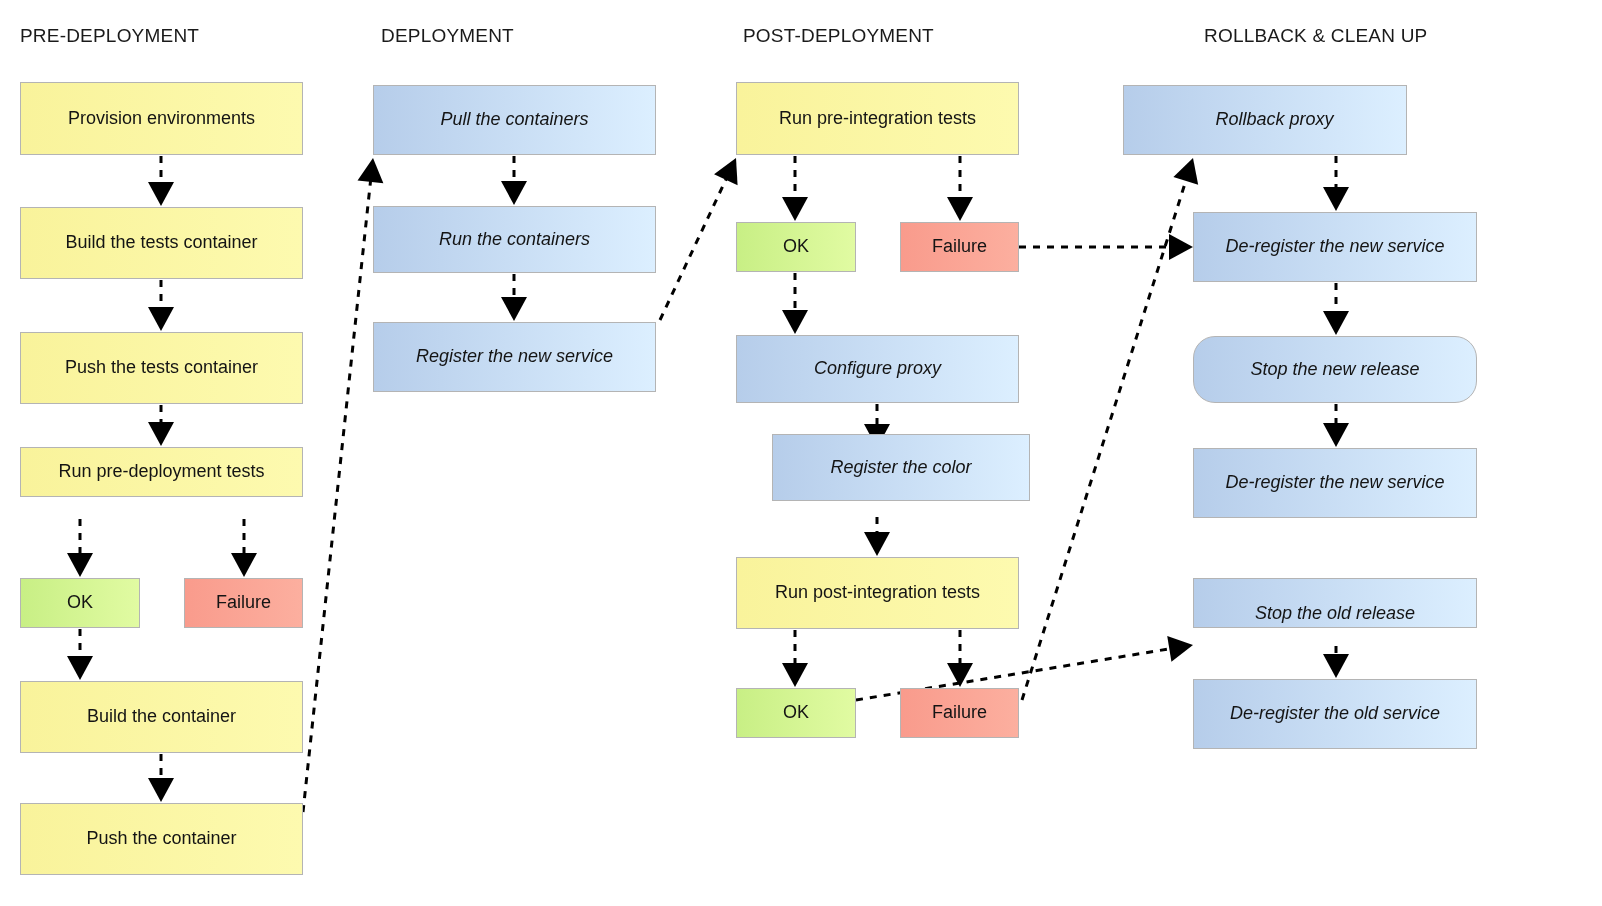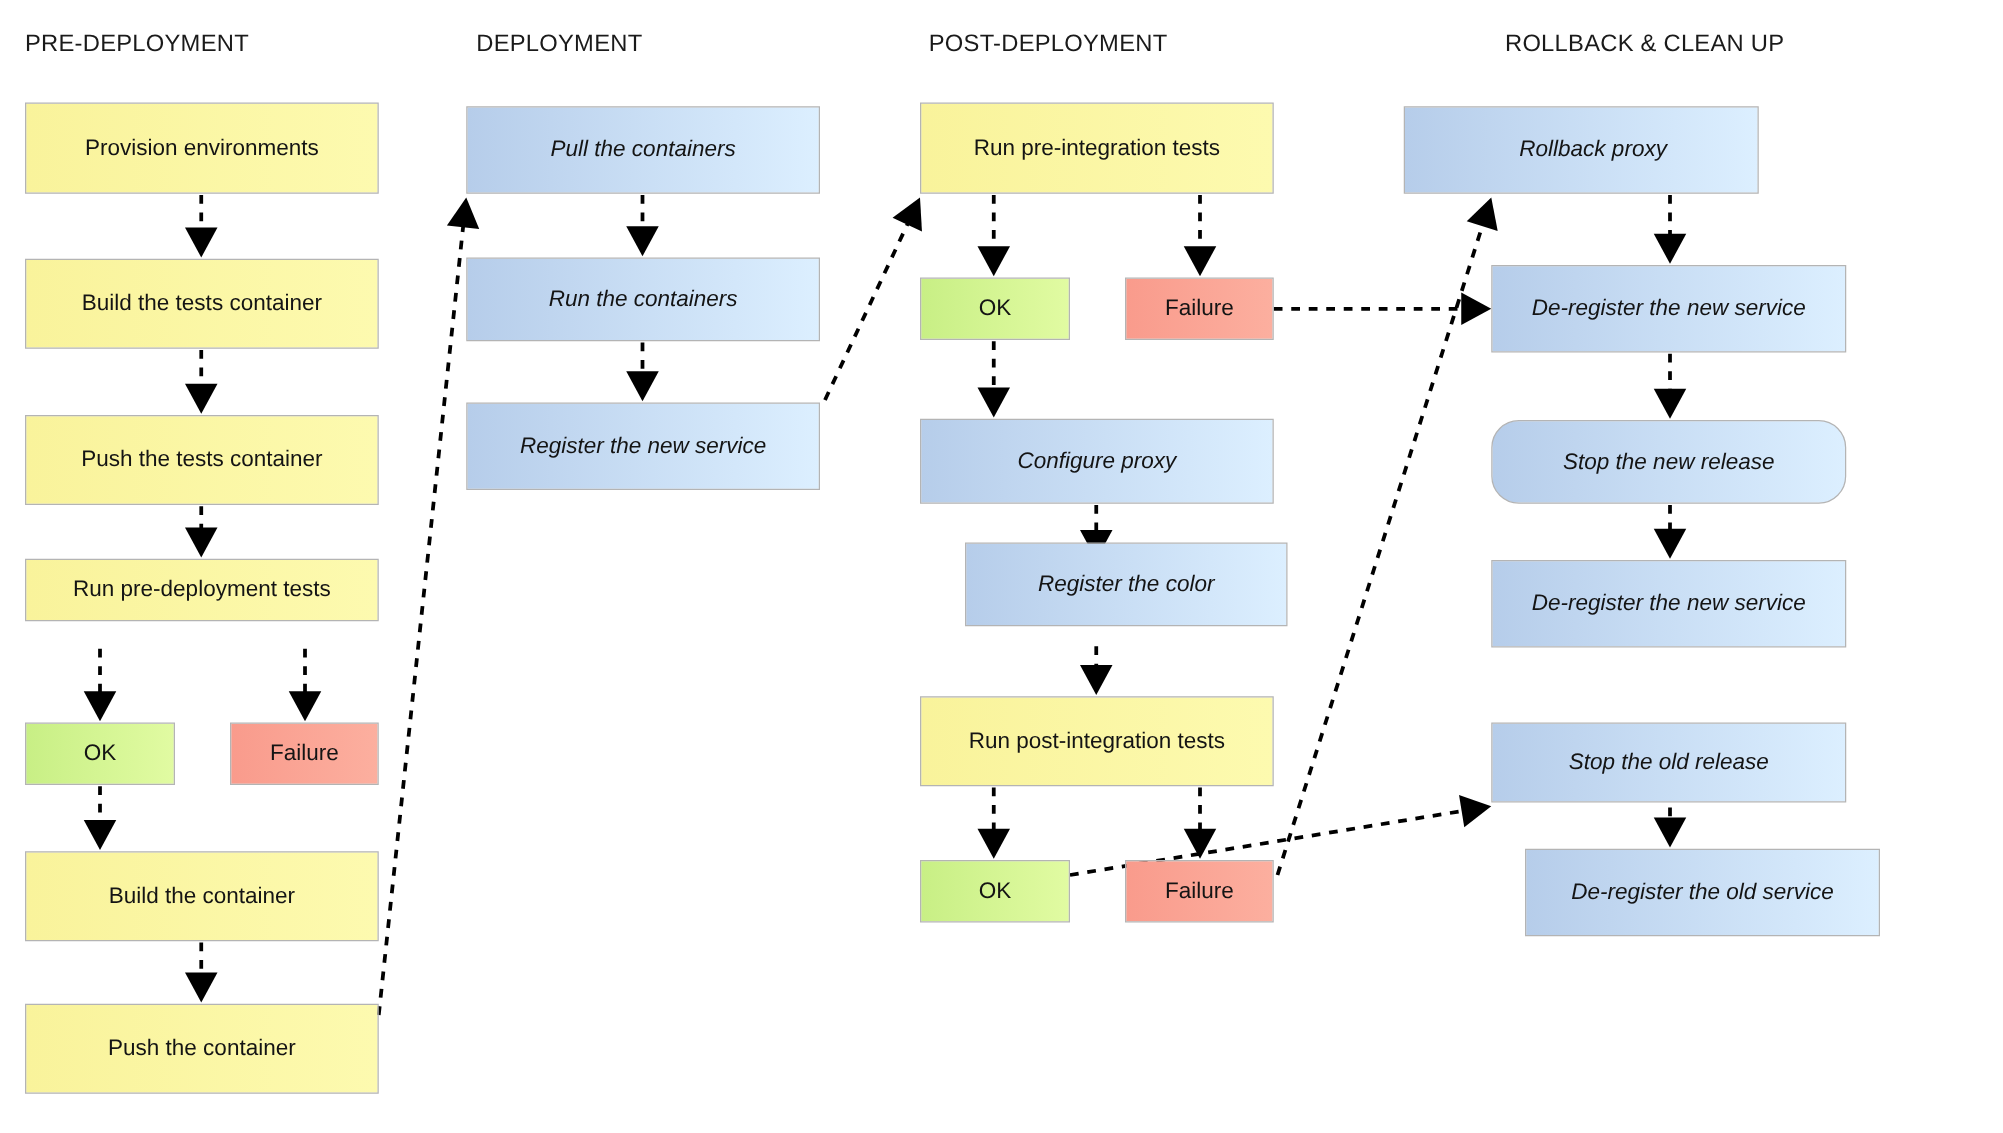--- a/index.html
+++ b/index.html
@@ -244,20 +244,20 @@
       </div>
       <div class="node blue" style="left: 1193px; top: 212px; width: 284px; height: 70px;">
         <span>De-register the new service</span>
       </div>
       <div class="node blue" style="left: 1193px; top: 336px; width: 284px; height: 67px; border-radius: 22px;">
         <span>Stop the new release</span>
       </div>
       <div class="node blue" style="left: 1193px; top: 448px; width: 284px; height: 70px;">
         <span>De-register the new service</span>
       </div>
-      <div class="node blue" style="left: 1193px; top: 578px; width: 284px; height: 64px;">
+      <div class="node blue" style="left: 1193px; top: 578px; width: 284px; height: 50px; align-items: flex-end;">
         <span>Stop the old release</span>
       </div>
-      <div class="node blue" style="left: 1220px; top: 679px; width: 284px; height: 70px;">
+      <div class="node blue" style="left: 1193px; top: 679px; width: 284px; height: 70px;">
         <span>De-register the old service</span>
       </div>
     </div>
 </div>
 
 </body></html>

